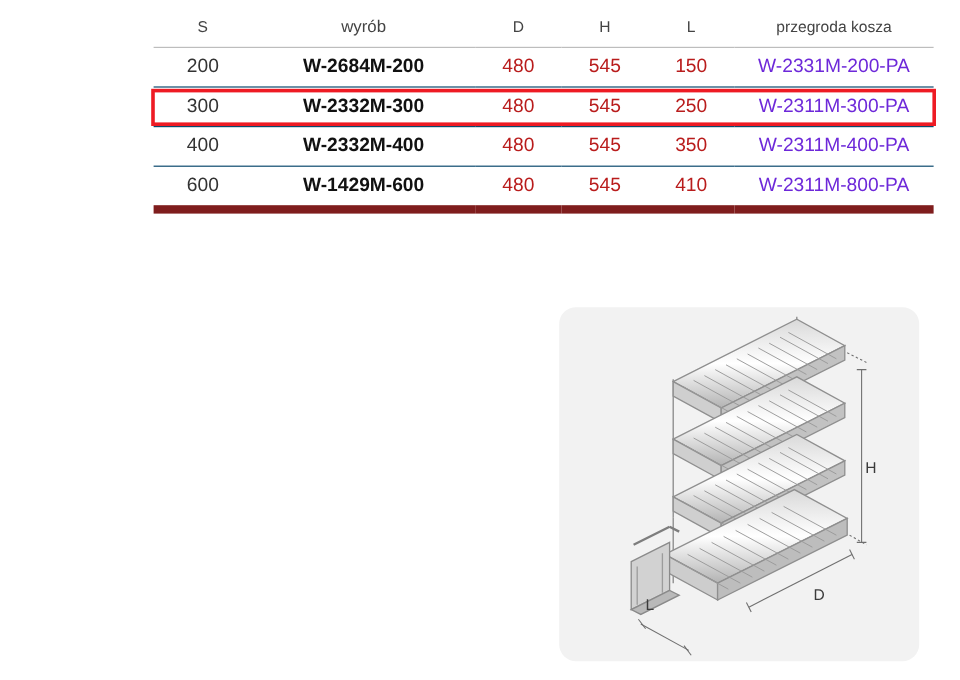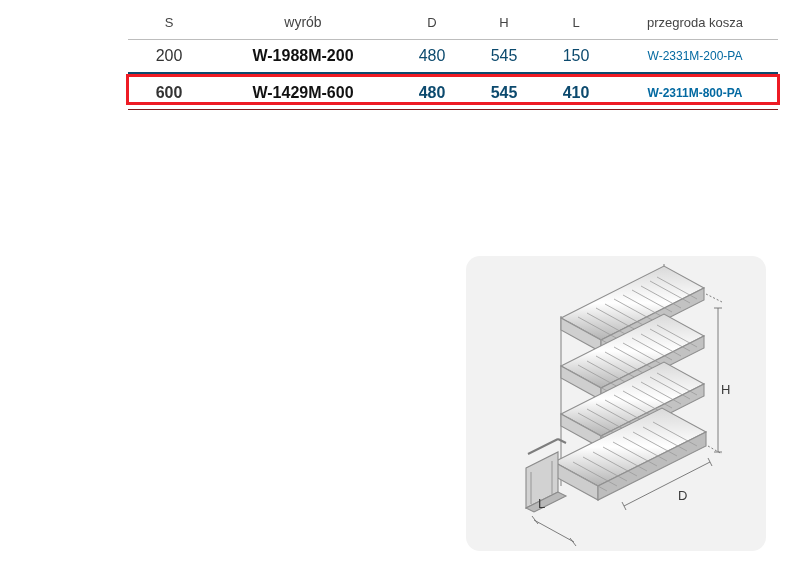--- a/index.html
+++ b/index.html
@@ -29,21 +29,21 @@
     table-layout: fixed;
   }
   table.spec col.c-s   { width: 82px; }
   table.spec col.c-w   { width: 186px; }
   table.spec col.c-d   { width: 72px; }
   table.spec col.c-h   { width: 72px; }
   table.spec col.c-l   { width: 72px; }
   table.spec col.c-p   { width: 166px; }
 
   table.spec th, table.spec td {
-    border-bottom: 5px solid #0c4a6e;
+    border-bottom: 1px solid #0c4a6e;
     padding: 4px 6px;
     text-align: center;
     font-size: 15px;
     line-height: 1.5;
     color: #333333;
     background: #ffffff;
   }
   table.spec thead th {
     font-size: 13px;
     font-weight: normal;
@@ -56,32 +56,31 @@
     font-weight: normal;
     font-size: 14px;
   }
   table.spec td.code {
     font-weight: bold;
     font-size: 16px;
     color: #111111;
   }
   table.spec td.num {
     font-size: 16px;
-    color: #0c4a6e;
+    color: #b91c1c;
   }
   table.spec td.s-col {
     font-size: 16px;
   }
   table.spec td.part {
-    font-size: 12px;
-    color: #0369a1;
+    font-size: 16px;
+    color: #6d28d9;
   }
   table.spec tbody tr:last-child td {
-    border-bottom: 1px solid #7f1d1d;
-    font-weight: bold;
+    border-bottom: 7px solid #7f1d1d;
   }
 
   
   .hl-box {
     position: absolute;
     left: 126px;
     top: 74px;
     width: 654px;
     height: 31px;
     border: 3px solid #ee1b24;
@@ -133,25 +132,41 @@
         <th class="strong">wyrób</th>
         <th>D</th>
         <th>H</th>
         <th>L</th>
         <th>przegroda kosza</th>
       </tr>
     </thead>
     <tbody>
       <tr>
         <td class="s-col">200</td>
-        <td class="code">W-1988M-200</td>
+        <td class="code">W-2684M-200</td>
         <td class="num">480</td>
         <td class="num">545</td>
         <td class="num">150</td>
         <td class="part">W-2331M-200-PA</td>
+      </tr>
+      <tr>
+        <td class="s-col">300</td>
+        <td class="code">W-2332M-300</td>
+        <td class="num">480</td>
+        <td class="num">545</td>
+        <td class="num">250</td>
+        <td class="part">W-2311M-300-PA</td>
+      </tr>
+      <tr>
+        <td class="s-col">400</td>
+        <td class="code">W-2332M-400</td>
+        <td class="num">480</td>
+        <td class="num">545</td>
+        <td class="num">350</td>
+        <td class="part">W-2311M-400-PA</td>
       </tr>
       <tr>
         <td class="s-col">600</td>
         <td class="code">W-1429M-600</td>
         <td class="num">480</td>
         <td class="num">545</td>
         <td class="num">410</td>
         <td class="part">W-2311M-800-PA</td>
       </tr>
     </tbody>

